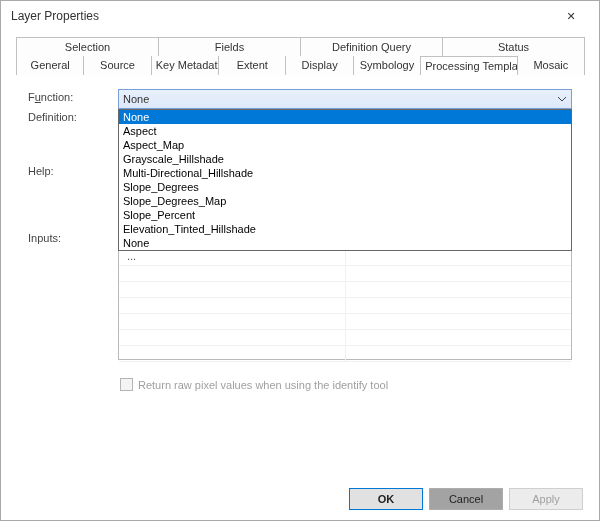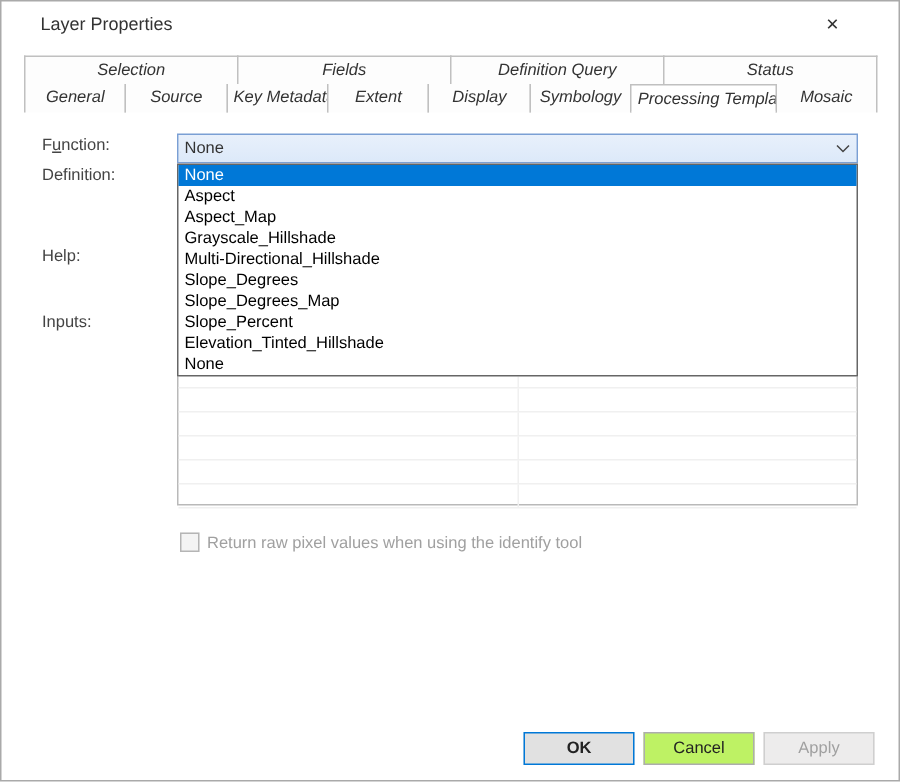--- a/index.html
+++ b/index.html
@@ -1,39 +1,38 @@
 <!DOCTYPE html>
 <html><head>
 <meta charset="utf-8">
 <style>
   * { box-sizing: border-box; font-family: "Segoe UI", Tahoma, sans-serif; font-size: 11px; }
   html, body { margin: 0; padding: 0; }
   body { width: 600px; height: 521px; background: #fff; border: 1px solid #aaa; position: relative; }
 
-  .titlebar { height: 30px; display: flex; align-items: center; padding: 0 24px; color: #333; }
+  .titlebar { height: 30px; display: flex; align-items: center; padding: 0 8px; color: #333; }
   .titlebar .title { font-size: 12px; padding-left: 2px; }
   .titlebar .spacer { flex: 1; }
   .titlebar .close { width: 40px; height: 28px; display: flex; align-items: center; justify-content: center; font-size: 13px; font-family: Arial, sans-serif; color: #333; }
 
   .tabstrip { margin: 6px 15px 0 15px; }
   .tabrow { display: flex; }
   .tabrow .tab {
     flex: 1;
     border: 1px solid #c0c0c0;
     border-bottom: none;
     padding: 2px 4px;
     text-align: center;
     background: #fdfdfd;
     color: #333;
     margin-right: -1px;
     height: 19px;
     line-height: 14px;
     overflow: hidden;
     white-space: nowrap;
-    font-style: italic;
   }
   .tabrow2 .tab { border-top: none; }
   .tabrow .tab.active {
     background: #fff;
     position: relative;
     z-index: 2;
     border-top: 1px solid #c0c0c0;
   }
   .tabrow2 .tab.active::after {
     content: "";
@@ -77,21 +76,21 @@
   .dropdown .opt {
     padding: 0 4px;
     line-height: 14px;
     height: 14px;
     color: #000;
     white-space: nowrap;
     overflow: hidden;
   }
   .dropdown .opt.sel { background: #0078d7; color: #fff; }
 
-  .inputs-row { display: flex; align-items: flex-start; margin-top: 30px; }
+  .inputs-row { display: flex; align-items: flex-start; margin-top: 53px; }
   .grid {
     flex: 1;
     border: 1px solid #b9b9b9;
     height: 130px;
     background: #fff;
   }
   .grid .ghead { display: flex; background: #fff; border-bottom: 1px solid #e6e6e6; }
   .grid .ghead .gcell {
     flex: 1;
     padding: 3px 8px;
@@ -107,21 +106,21 @@
   .checkrow .box { width: 13px; height: 13px; border: 1px solid #b5b5b5; background: #f4f4f4; margin-right: 5px; }
 
   .buttons {
     position: absolute;
     right: 16px; bottom: 10px;
     display: flex; gap: 6px;
   }
   .btn {
     width: 74px; height: 22px;
     border: 1px solid #adadad;
-    background: #bef264;
+    background: #a3a3a3;
     display: flex; align-items: center; justify-content: center;
     color: #222;
   }
   .btn.default { border: 1px solid #0078d7; background: #e1e1e1; font-weight: bold; }
   .btn.disabled { color: #a0a0a0; background: #edecec; border-color:#cfcfcf; }
 </style>
 </head>
 <body>
 
 <div class="titlebar">

